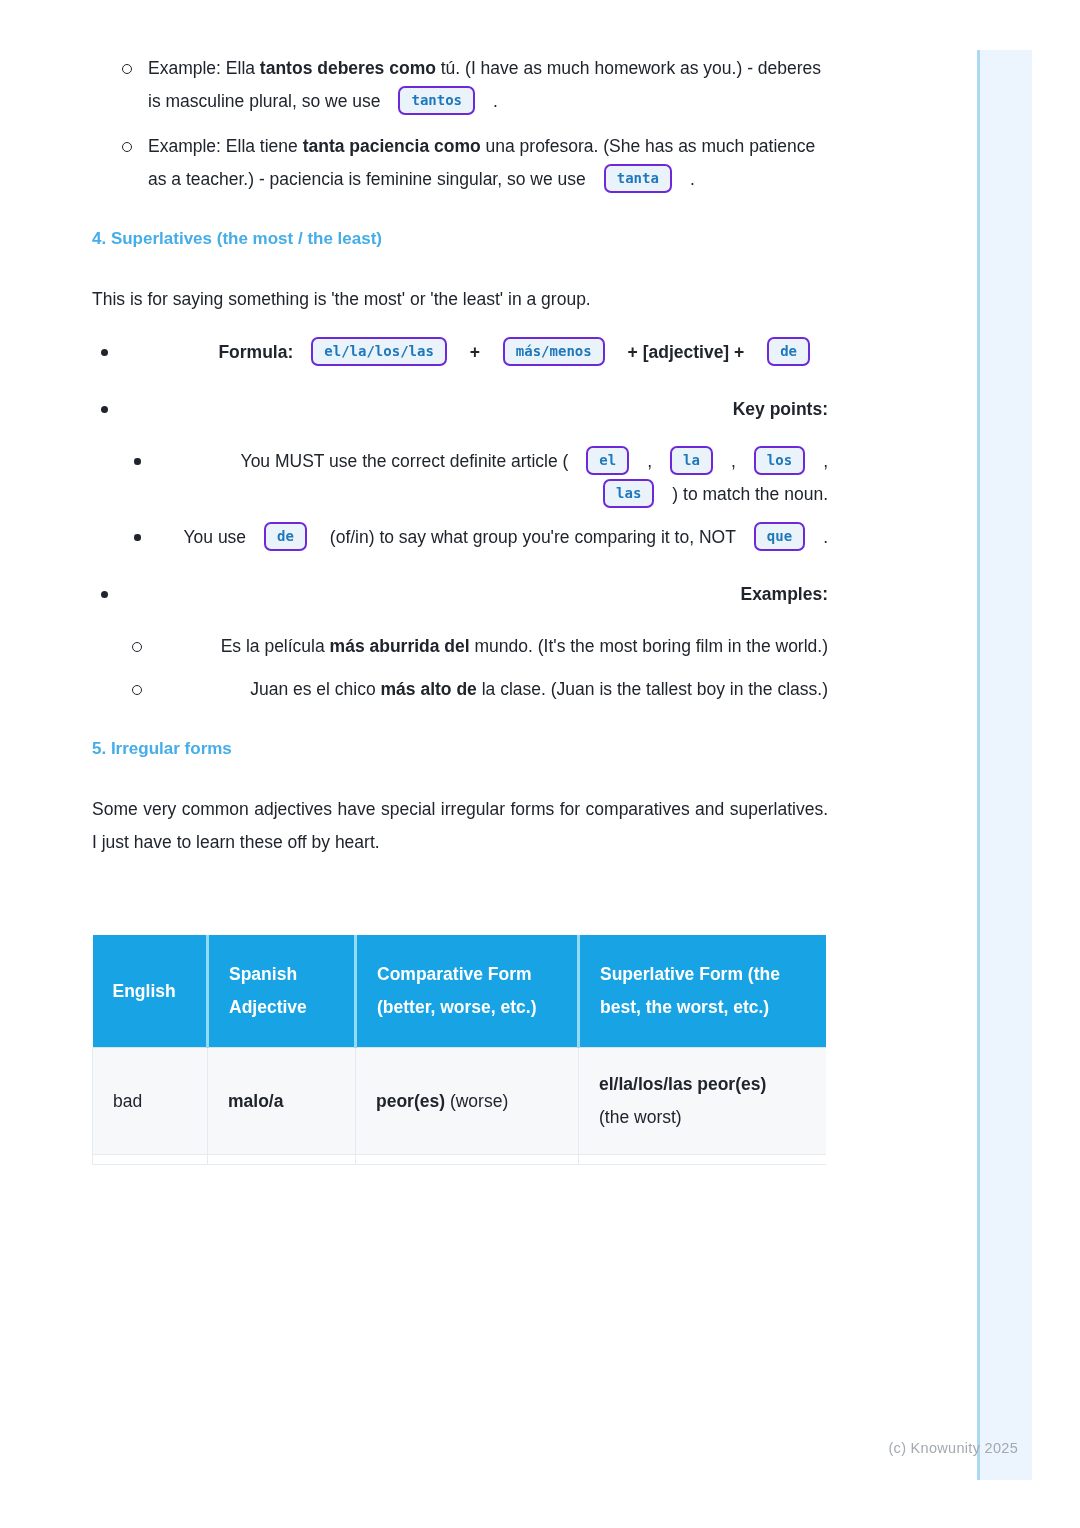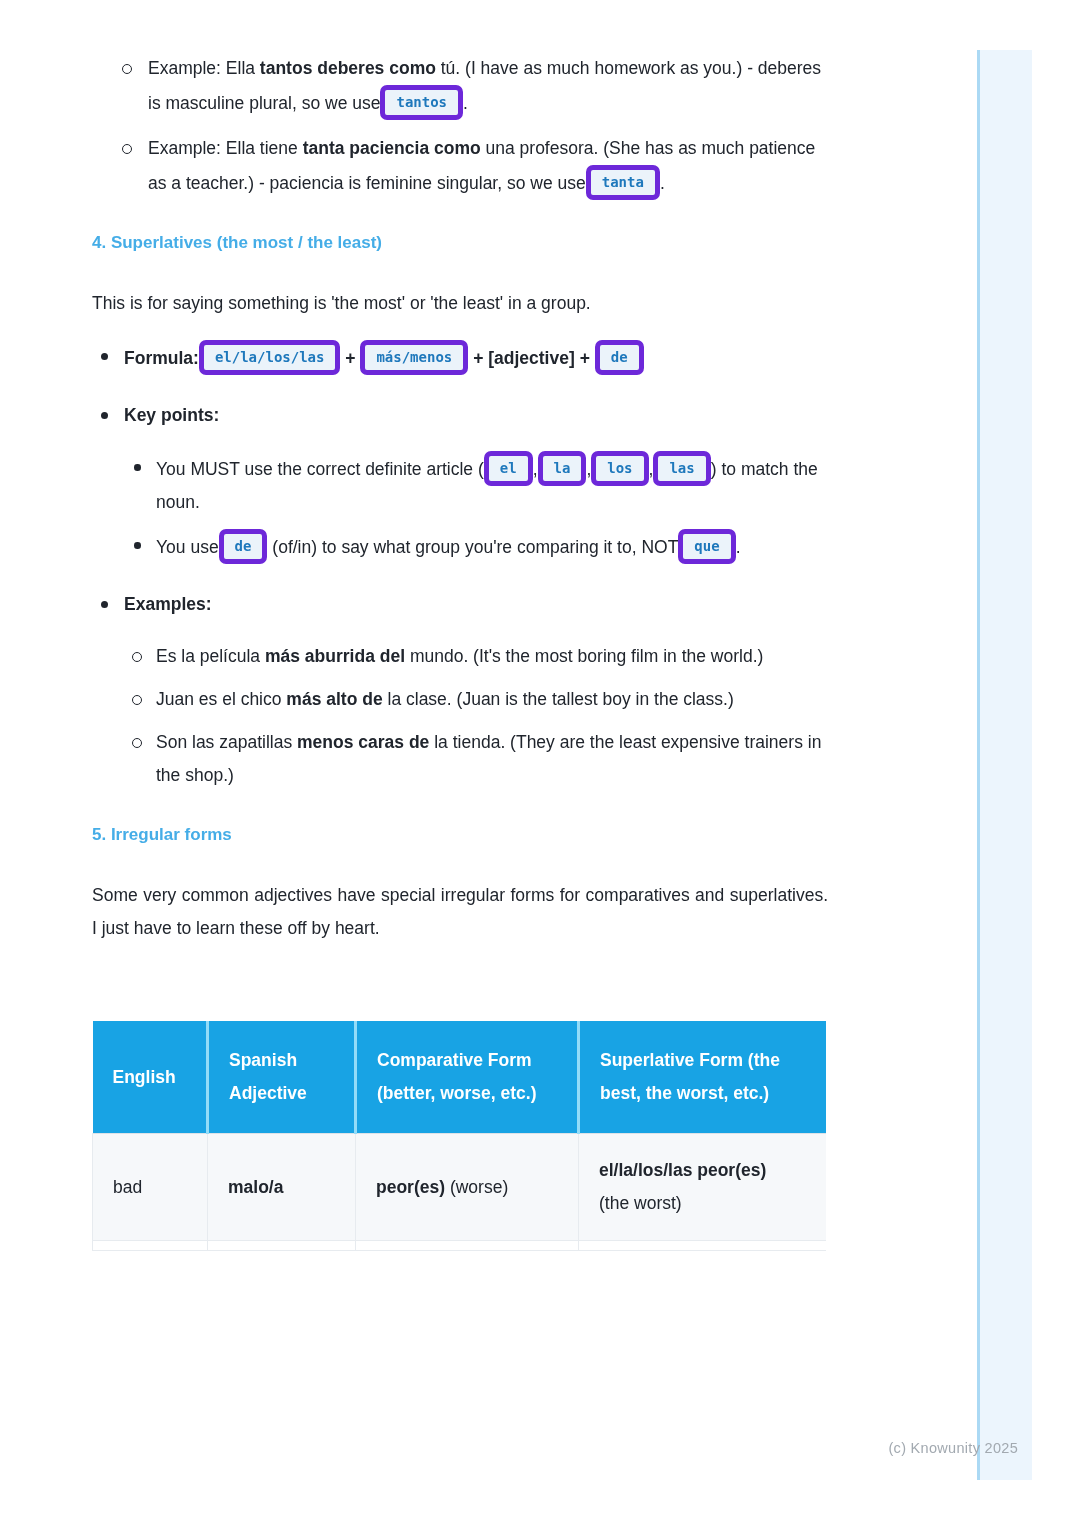--- a/index.html
+++ b/index.html
@@ -16,21 +16,21 @@
   h2 {
     color:#45ade7; font-size:17px; line-height:34px; font-weight:700;
     margin-top:26px; margin-bottom:0;
   }
   .para { margin-top:27px; }
   .para.justified { text-align:justify; }
 
   
   ul { list-style:none; }
   ul.lv1 { margin-top:20px; }
-  ul.lv1 > li { position:relative; padding-left:32px; margin-bottom:24px; }
+  ul.lv1 > li { position:relative; padding-left:32px; margin-bottom:24px;text-align:right; }
   ul.lv1 > li::before {
     content:""; position:absolute; left:9px; top:13px;
     width:7px; height:7px; border-radius:50%; background:#20252d;
   }
   ul.intro { margin-top:0; }
   ul.intro > li { position:relative; padding-left:56px; margin-bottom:12px; }
   ul.intro > li::before {
     content:""; position:absolute; left:30px; top:12px;
     width:8px; height:8px; border-radius:50%;
     border:1.5px solid #20252d; background:transparent;
@@ -47,22 +47,22 @@
     border:1.5px solid #20252d; background:transparent;
   }
 
   .run-b, .b { font-weight:700; }
   .run-i { }
   .run-chip {
     display:inline-block;
     font-family:"DejaVu Sans Mono", monospace;
     font-size:14px; line-height:19px; font-weight:700;
     color:#1e78bc; background:#ebf3fa;
-    border:5px solid #6d28d9; border-radius:7px;
-    padding:3px 11px; margin:0 0; vertical-align:2px;
+    border:2px solid #6d28d9; border-radius:7px;
+    padding:3px 11px; margin:0 18px; vertical-align:2px;
   }
 
   
   .table-wrap { margin-top:28px; width:734px; border-radius:8px 8px 0 0; overflow:hidden; }
   table { border-collapse:collapse; width:734px; table-layout:fixed;margin-top:48px; }
   col.c1{width:115px;} col.c2{width:148px;} col.c3{width:223px;} col.c4{width:248px;}
   thead th {
     background:#18a3e4; color:#ffffff; font-weight:700; font-size:17.5px;
     text-align:left; vertical-align:middle; padding:23px 20px;
     border-right:3px solid #93dcf8;
@@ -108,21 +108,20 @@
       <ul class="lv2 disc">
         <li><span>You MUST use the correct definite article (</span><span class="run-chip">el</span><span>,</span><span class="run-chip">la</span><span>,</span><span class="run-chip">los</span><span>,</span><span class="run-chip">las</span><span>) to match the noun.</span></li>
         <li><span>You use</span><span class="run-chip">de</span><span> (of/in) to say what group you're comparing it to, NOT</span><span class="run-chip">que</span><span>.</span></li>
       </ul>
     </li>
     <li>
       <span class="b">Examples:</span>
       <ul class="lv2 hollow">
         <li><span>Es la película </span><span class="run-b">más aburrida del</span><span> mundo. (It's the most boring film in the world.)</span></li>
         <li><span>Juan es el chico </span><span class="run-b">más alto de</span><span> la clase. (Juan is the tallest boy in the class.)</span></li>
-        <li><span>Son las zapatillas </span><span class="run-b">menos caras de</span><span> la tienda. (They are the least expensive trainers in the shop.)</span></li>
       </ul>
     </li>
   </ul>
 
   <h2>5. Irregular forms</h2>
   <p class="para justified">Some very common adjectives have special irregular forms for comparatives and superlatives. I just have to learn these off by heart.</p>
 
   <div class="table-wrap">
     <table>
       <colgroup>

